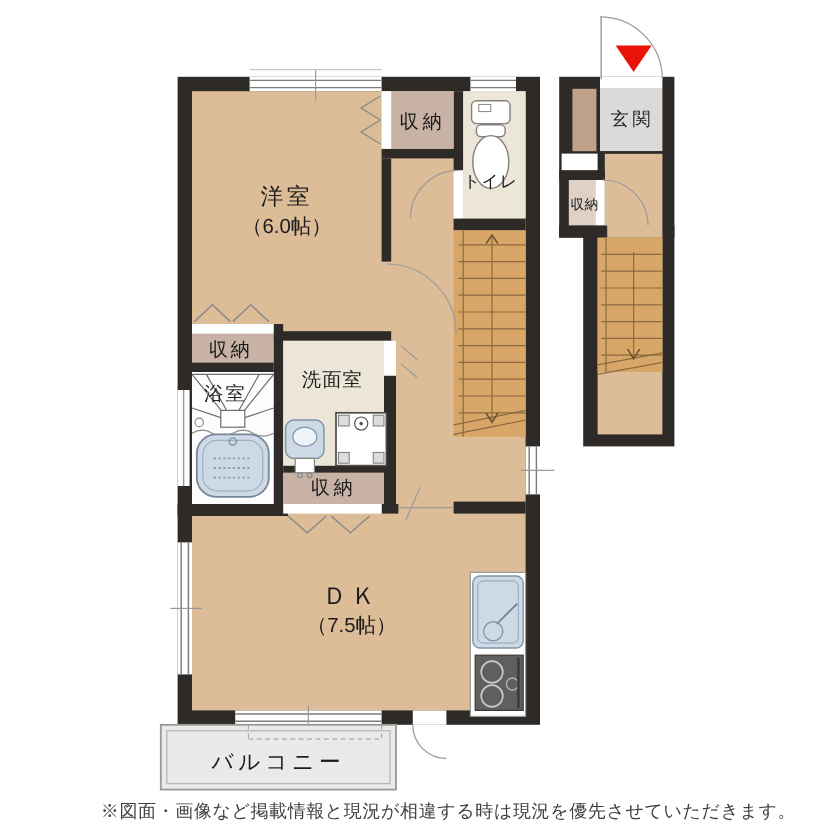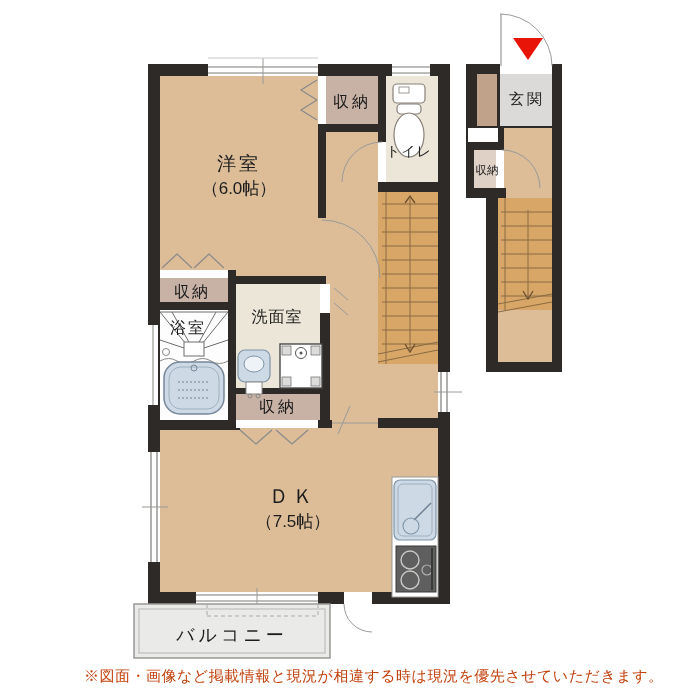--- a/index.html
+++ b/index.html
@@ -1,20 +1,20 @@
 <!DOCTYPE html>
 <html><head>
 <meta charset="utf-8">
 <style>
   html,body{margin:0;padding:0;background:#fff;}
   .stage{position:relative;width:700px;height:700px;background:#ffffff;overflow:hidden;
          font-family:"Liberation Sans",sans-serif;}
   .plan-svg{position:absolute;left:0;top:0;}
   svg text{font-family:"Liberation Sans",sans-serif;fill:#1c1c1c;}
-  .disclaimer{position:absolute;left:84px;top:667px;font-size:15px;color:#c2410c;
+  .disclaimer{position:absolute;left:84px;top:667px;font-size:15px;color:#404040;
               letter-spacing:0.5px;white-space:nowrap;}
 </style>
 </head>
 <body>
 
 <div class="stage">
 <svg class="plan-svg" width="700" height="700" viewBox="0 0 700 700">
 
   <g fill="#2d2a28">
     <rect x="148" y="64" width="302" height="540"></rect>

